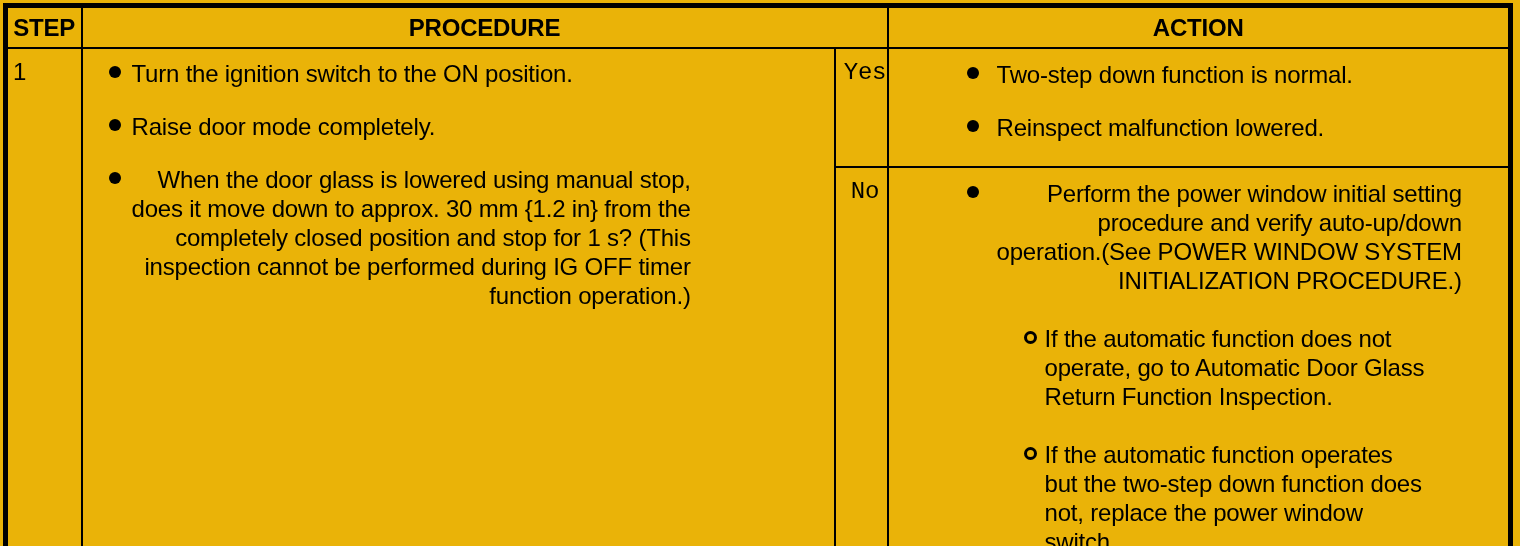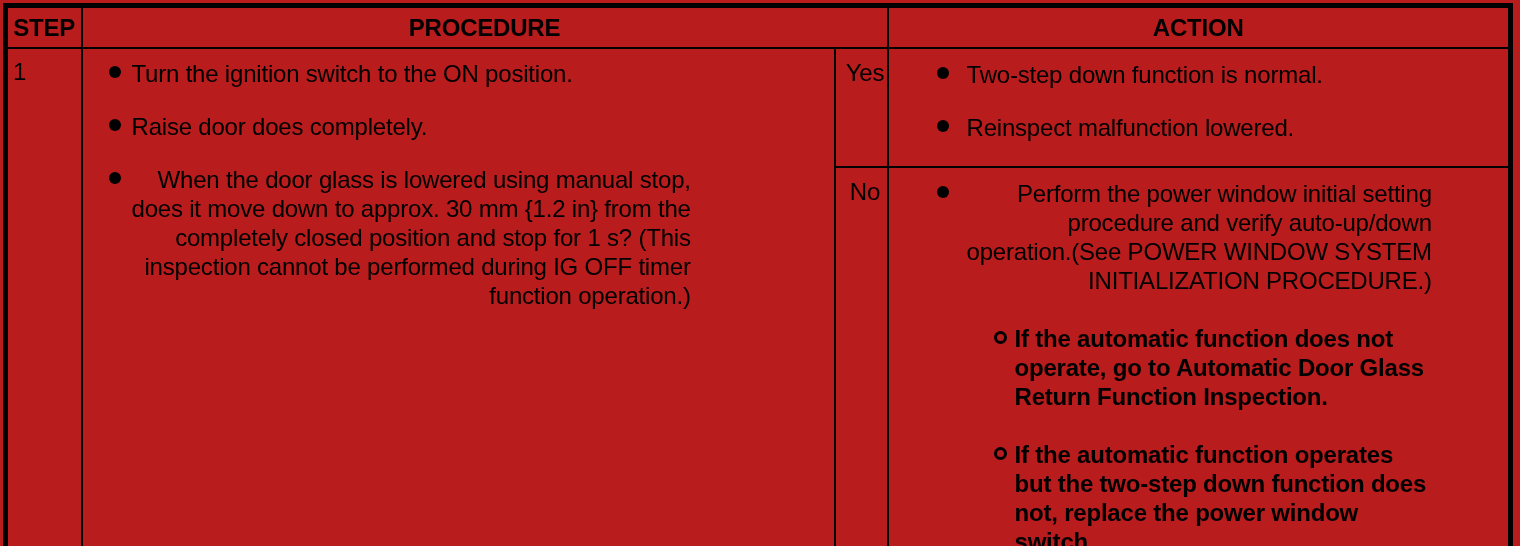--- a/index.html
+++ b/index.html
@@ -7,21 +7,21 @@
     padding: 0;
     background: #ffffff;
     font-family: "Liberation Sans", sans-serif;
     color: #000000;
   }
   .sheet {
     width: 1520px;
     height: 546px;
     box-sizing: border-box;
     padding: 3px;
-    background: #b91c1c;
+    background: #eab308;
     overflow: hidden;
   }
   table.diag-table {
     border-collapse: collapse;
     table-layout: fixed;
     width: 1510px;
     border: 5px solid #000;
   }
   .col-step       { width: 76px; }
   .col-inspection { width: 753px; }
@@ -41,42 +41,41 @@
     vertical-align: middle;
     font-weight: bold;
     text-align: center;
     padding: 0 2px;
   }
   tr.yes-row { height: 99px; }
   tr.no-row  { height: 388px; }
 
   td.step-cell { padding: 8px 2px 0 5px; }
   td.inspection-cell { padding: 10px 12px 0 26px; }
-  td.branch-cell { padding: 9px 0 0 8px; text-align: center; }
-  td.action-cell { padding: 11px 8px 0 48px; }
+  td.branch-cell { padding: 9px 0 0 8px; text-align: center; font-family: Liberation Mono, monospace; }
+  td.action-cell { padding: 11px 8px 0 78px; }
 
   .bullet-item {
     display: flex;
     margin: 0 0 24px 0;
     text-align: right;
   }
   .marker-col { flex: 0 0 23px; }
   .action-cell .marker-col { flex: 0 0 30px; }
   .disc {
     display: block;
     width: 12px;
     height: 12px;
     border-radius: 50%;
     background: #000;
     margin-top: 7px;
   }
   .sub-item {
     display: flex;
     margin: 29px 0 0 57px;
-    font-weight: bold;
   }
   .ring-col { flex: 0 0 21px; }
   .ring {
     display: block;
     width: 13px;
     height: 13px;
     border-radius: 50%;
     border: 3px solid #000;
     box-sizing: border-box;
     margin-top: 7px;
@@ -113,21 +112,21 @@
           <div class="bullet-item">
             <span class="marker-col">
                 <span class="disc"></span>
               </span>
             <span class="bullet-text"><span>Turn the ignition switch to the ON position.</span></span>
           </div>
           <div class="bullet-item">
             <span class="marker-col">
                 <span class="disc"></span>
               </span>
-            <span class="bullet-text"><span>Raise door does completely.</span></span>
+            <span class="bullet-text"><span>Raise door mode completely.</span></span>
           </div>
           <div class="bullet-item">
             <span class="marker-col">
                 <span class="disc"></span>
               </span>
             <span class="bullet-text"><span>When the door glass is lowered using manual stop,
 does it move down to </span><span class="seg-bold">approx. 30 mm {1.2 in}</span><span> from the
 completely closed position and stop for </span><span class="seg-bold">1 s</span><span>? (This
 inspection cannot be performed during IG OFF timer
 function operation.)</span></span>

